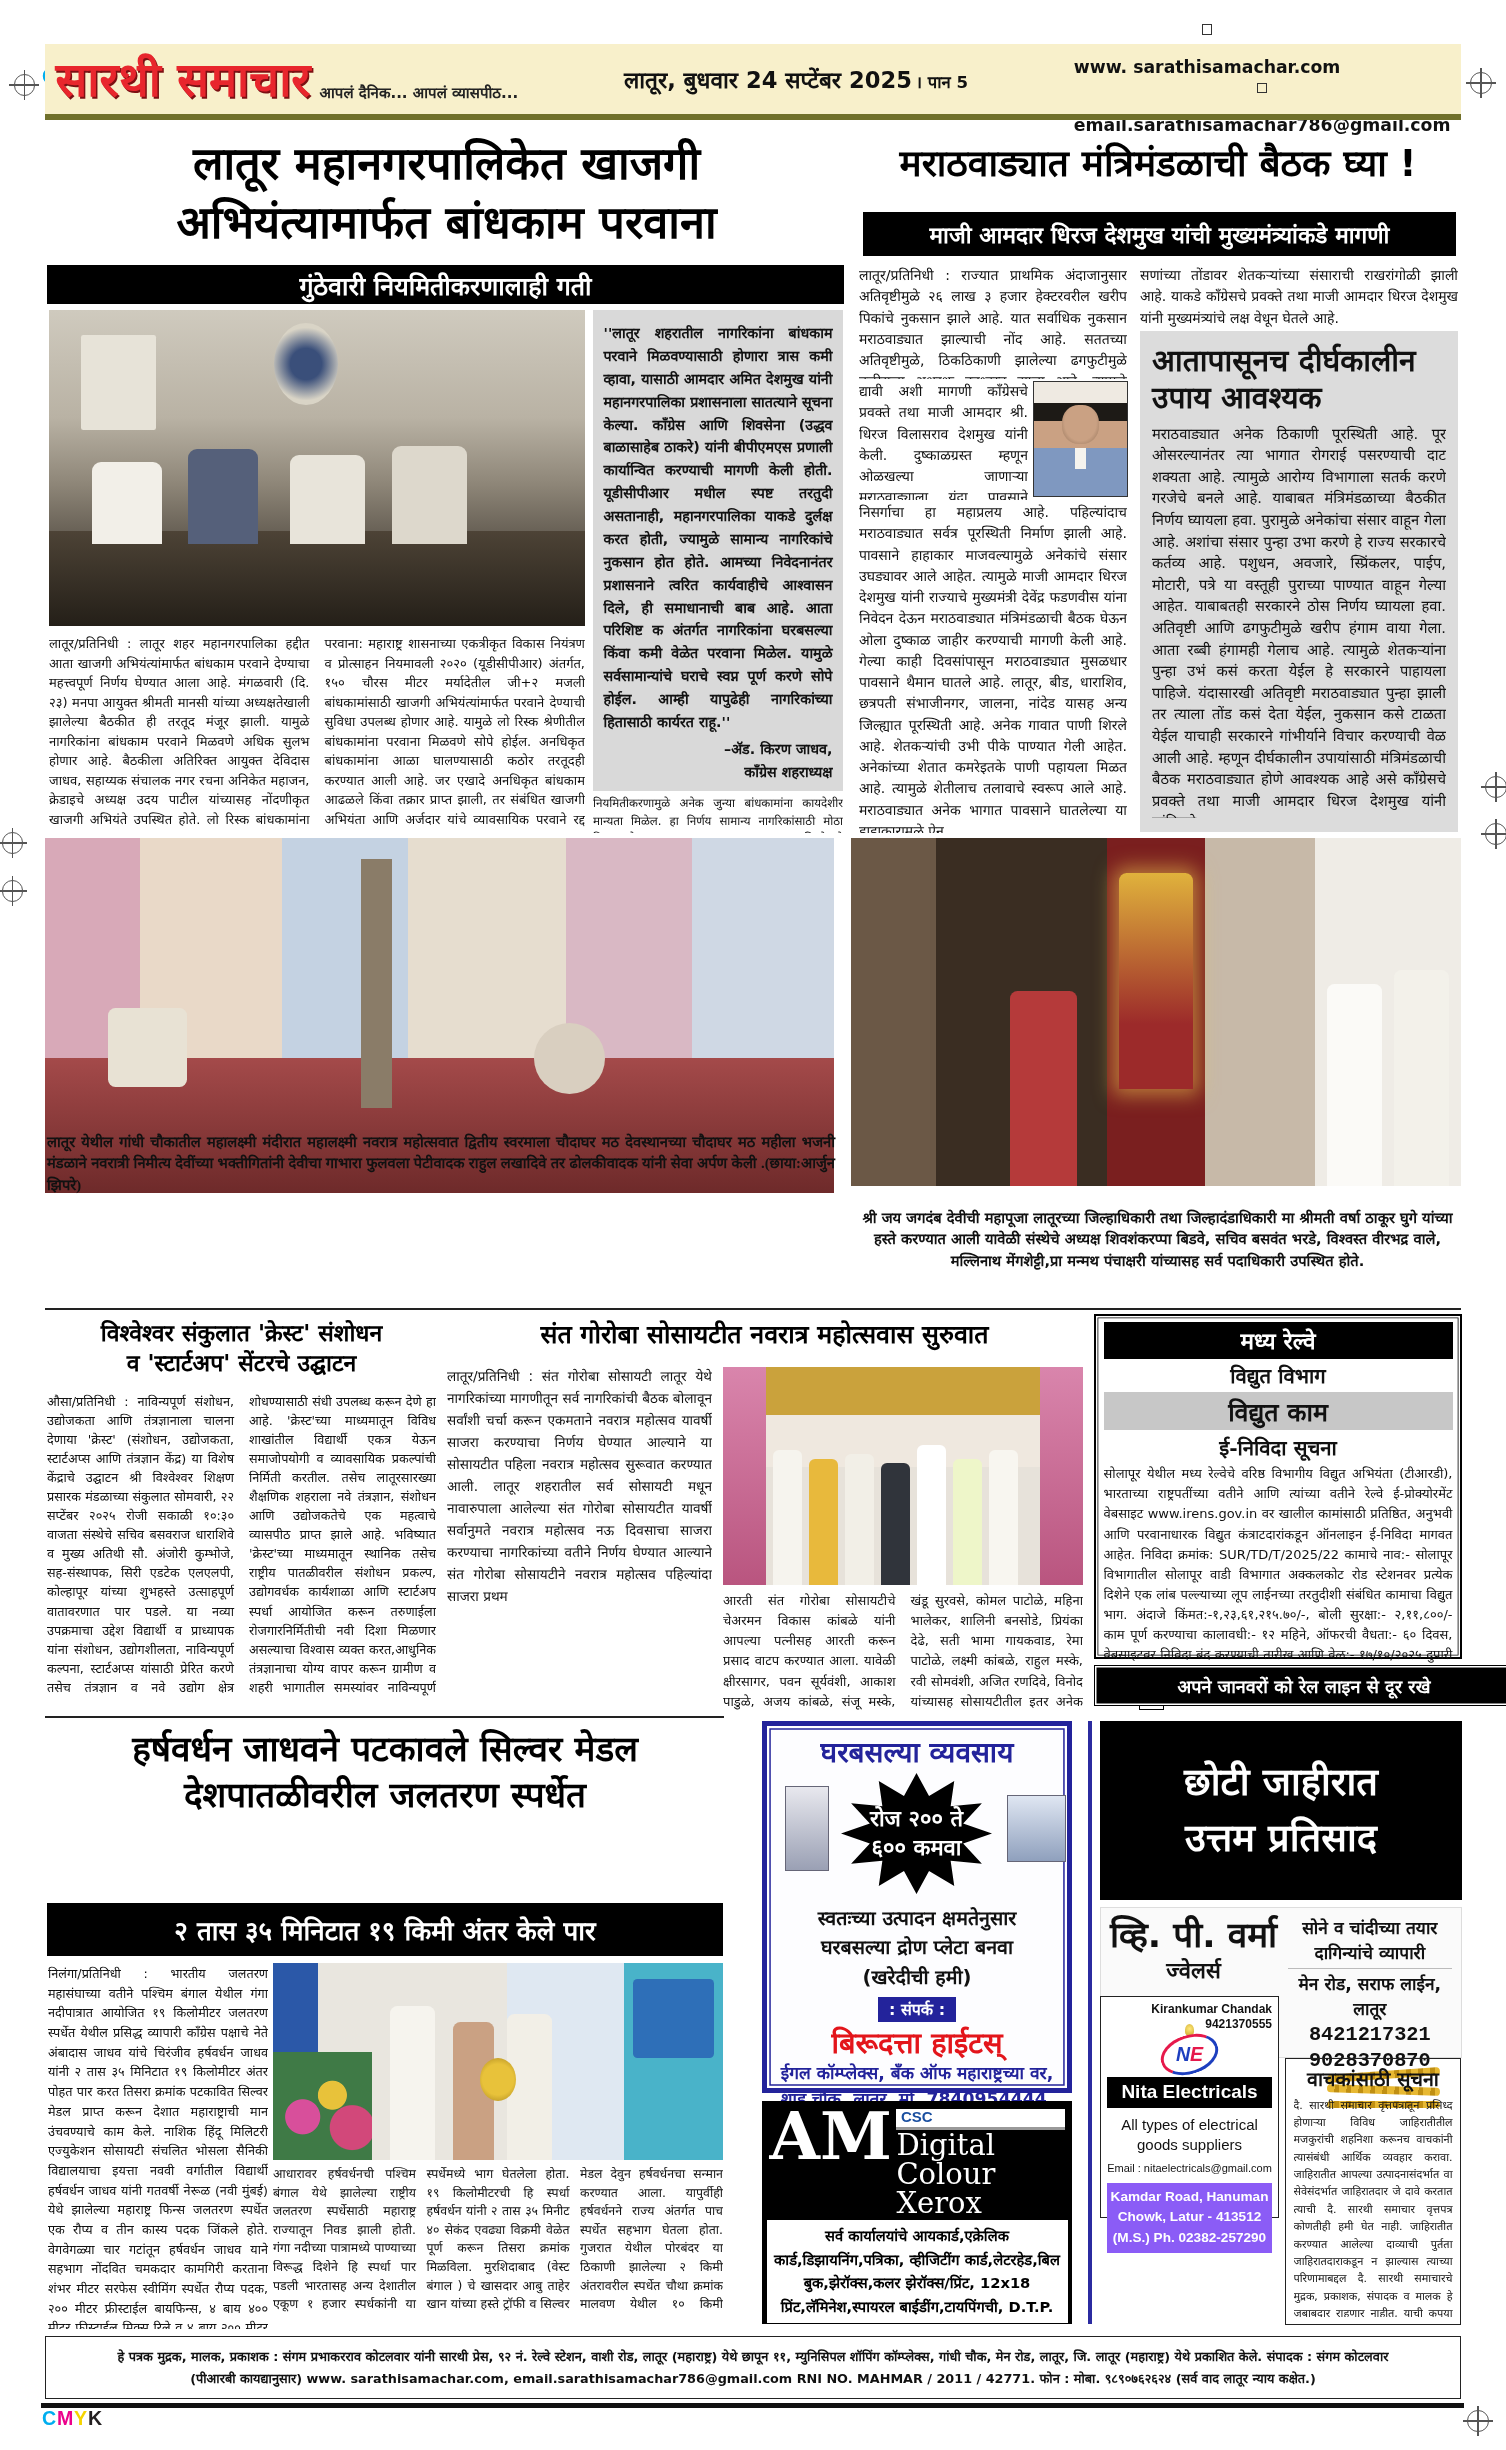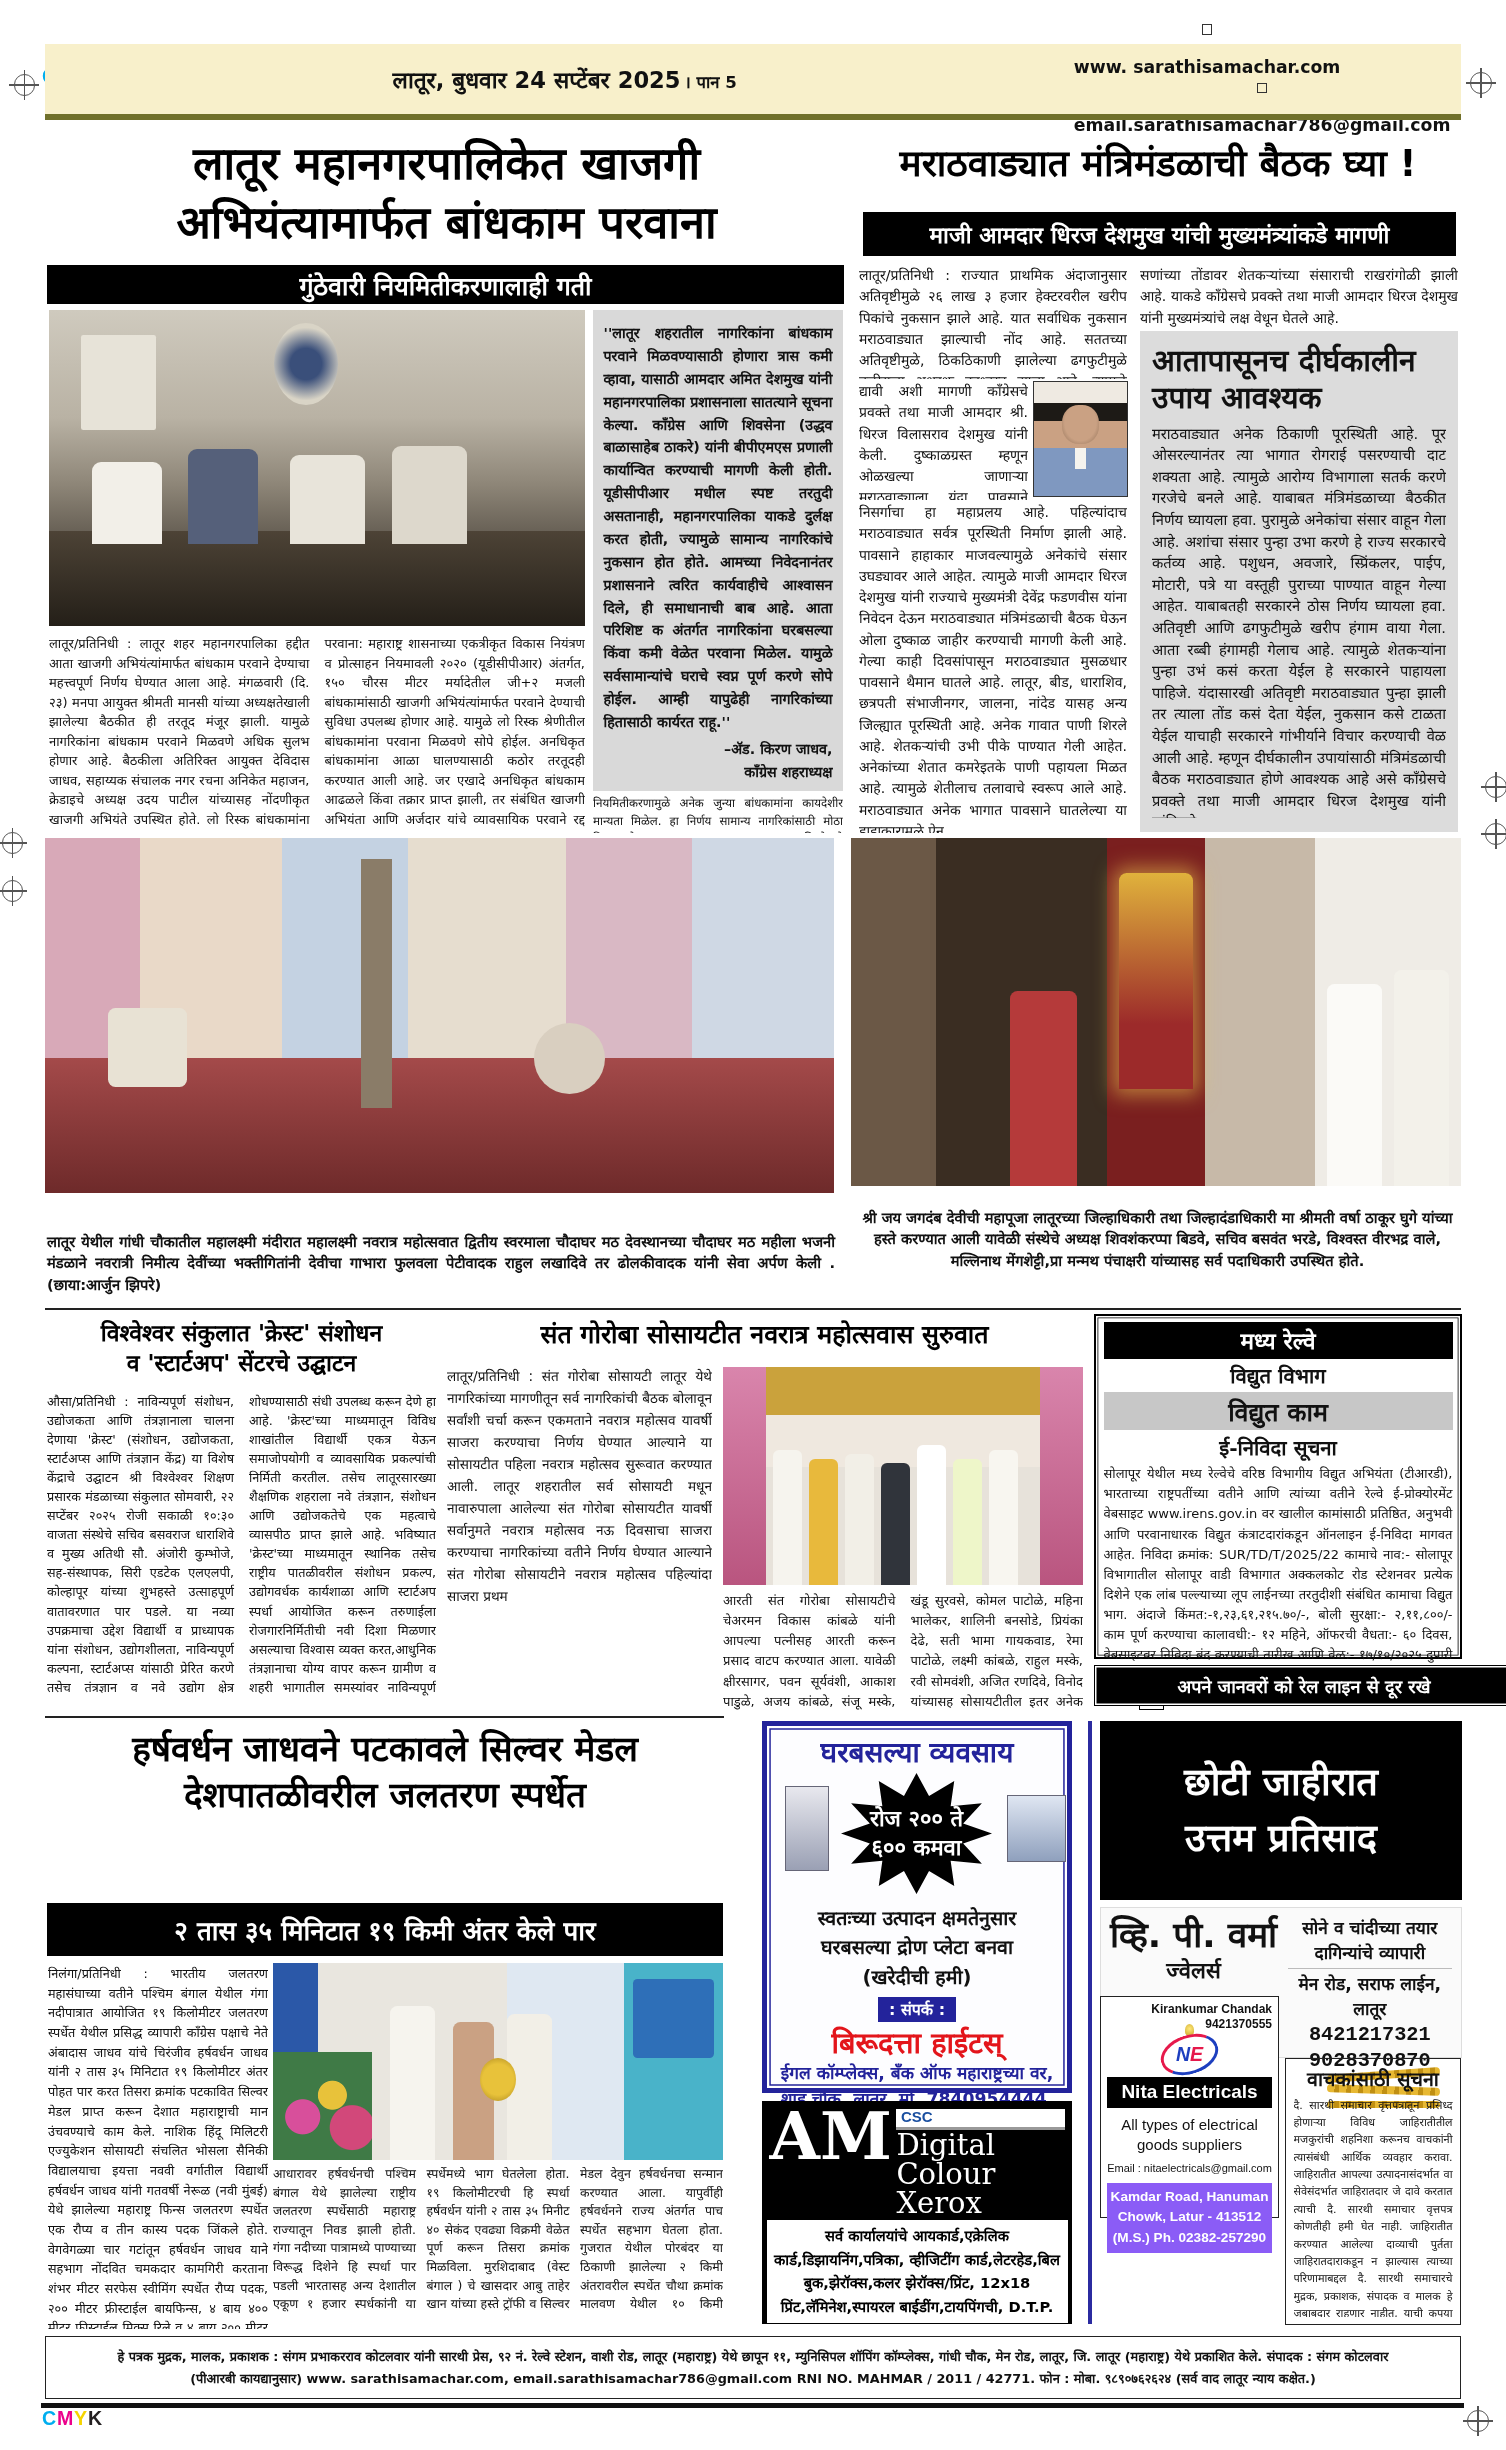--- a/index.html
+++ b/index.html
@@ -100,20 +100,24 @@
   <div class="regmark" style="left:1470px;top:72px;"></div>
   <div class="regmark" style="left:1.5px;top:832px;"></div>
   <div class="regmark" style="left:1.5px;top:880px;"></div>
   <div class="regmark" style="left:1485px;top:776px;"></div>
   <div class="regmark" style="left:1485px;top:823px;"></div>
   <div class="regmark" style="left:1467px;top:2410px;"></div>
   <div class="abs cmyk" style="left:42px;top:65px;"><span class="c">C</span><span class="m">M</span><span class="y">Y</span><span class="k">K</span></div>
   <div class="abs cmyk" style="left:42px;top:2407px;"><span class="c">C</span><span class="m">M</span><span class="y">Y</span><span class="k">K</span></div>
 
   <div class="abs masthead" style="left:45px;top:44px;width:1416px;height:71px;padding:0 10.5px;box-sizing:border-box;">
+    <div style="display:flex;align-items:flex-start;">
+      <div class="brand-title">सारथी समाचार</div>
+      <div class="brand-tagline">आपलं दैनिक... आपलं व्यासपीठ...</div>
+    </div>
     <div style="flex:1;text-align:center;">
       <span class="dateline">लातूर, बुधवार 24 सप्टेंबर 2025</span>
       <span style="font-size:16.6px;font-weight:bold;">। पान 5</span>
     </div>
     <div style="display:flex;flex-direction:column;gap:6px;align-items:flex-start;">
       <div class="contact-line">
           <span class="sq"></span>
           <span>www. sarathisamachar.com</span>
         </div>
       <div class="contact-line">
@@ -175,21 +179,21 @@
     <div style="position:absolute;left:40%;top:6%;width:4%;height:70%;background:#8a7c68;"></div>
     <div style="position:absolute;left:8%;bottom:30%;width:10%;height:22%;background:#e8e2d4;border-radius:7.5px;"></div>
     <div style="position:absolute;left:62%;bottom:28%;width:9%;height:20%;background:#d9cfc0;border-radius:50%;"></div>
   </div>
   <div class="photo" style="left:851px;top:838px;width:610px;height:348px;background:linear-gradient(90deg,#6b5846 0 14%,#3a2d22 14% 42%,#7a1f1f 42% 58%,#c7b9a8 58% 76%,#efece6 76% 100%);">
     <div style="position:absolute;left:44%;top:10%;width:12%;height:62%;background:linear-gradient(180deg,#e0b23c,#9c2a2a 70%);border-radius:7.5px 7.5px 0 0;box-shadow:0 0 19.6px 6px rgba(240,200,80,.55);"></div>
     <div style="position:absolute;left:78%;bottom:0;width:9%;height:58%;background:#fbfaf7;border-radius:7.5px 7.5px 0 0;"></div>
     <div style="position:absolute;left:89%;bottom:0;width:9%;height:62%;background:#f3f1ea;border-radius:7.5px 7.5px 0 0;"></div>
     <div style="position:absolute;left:26%;bottom:0;width:11%;height:56%;background:#b53a3a;border-radius:7.5px 7.5px 0 0;"></div>
   </div>
-  <div class="abs cap just" style="left:47px;top:1231px;width:788px;">लातूर येथील गांधी चौकातील महालक्ष्मी मंदीरात महालक्ष्मी नवरात्र महोत्सवात  द्वितीय स्वरमाला चौदाघर मठ देवस्थानच्या चौदाघर मठ महीला भजनी मंडळाने नवरात्री निमीत्य देवींच्या भक्तीगितांनी देवीचा गाभारा फुलवला पेटीवादक राहुल लखादिवे तर ढोलकीवादक यांनी सेवा अर्पण केली .(छाया:आर्जुन झिपरे)</div>
+  <div class="abs cap just" style="left:47px;top:1132px;width:788px;font-family:Liberation Serif, serif;">लातूर येथील गांधी चौकातील महालक्ष्मी मंदीरात महालक्ष्मी नवरात्र महोत्सवात  द्वितीय स्वरमाला चौदाघर मठ देवस्थानच्या चौदाघर मठ महीला भजनी मंडळाने नवरात्री निमीत्य देवींच्या भक्तीगितांनी देवीचा गाभारा फुलवला पेटीवादक राहुल लखादिवे तर ढोलकीवादक यांनी सेवा अर्पण केली .(छाया:आर्जुन झिपरे)</div>
   <div class="abs cap ctr" style="left:859px;top:1207px;width:597px;">श्री जय जगदंब देवीची महापूजा लातूरच्या जिल्हाधिकारी तथा जिल्हादंडाधिकारी मा श्रीमती वर्षा ठाकूर घुगे यांच्या हस्ते करण्यात आली यावेळी संस्थेचे अध्यक्ष शिवशंकरप्पा बिडवे, सचिव बसवंत भरडे, विश्वस्त वीरभद्र वाले, मल्लिनाथ मेंगशेट्टी,प्रा मन्मथ पंचाक्षरी यांच्यासह सर्व पदाधिकारी उपस्थित होते.</div>
 
   <div class="rule" style="left:45px;top:1308px;width:1416px;height:1.5px;"></div>
 
   <div class="abs hl" style="left:47px;top:1318px;width:389px;font-size:23px;">
     <div>विश्वेश्वर संकुलात 'क्रेस्ट' संशोधन</div>
     <div>व 'स्टार्टअप' सेंटरचे उद्घाटन</div>
   </div>
   <div class="abs cols2 just clip" style="left:47px;top:1392px;width:389px;height:322px;font-size:12.7px;line-height:1.5;">औसा/प्रतिनिधी : नाविन्यपूर्ण संशोधन, उद्योजकता आणि तंत्रज्ञानाला चालना देणाया 'क्रेस्ट' (संशोधन, उद्योजकता, स्टार्टअप्स आणि तंत्रज्ञान केंद्र) या विशेष केंद्राचे उद्घाटन श्री विश्वेश्वर शिक्षण प्रसारक मंडळाच्या संकुलात सोमवारी, २२ सप्टेंबर २०२५ रोजी सकाळी १०:३० वाजता संस्थेचे सचिव बसवराज धाराशिवे व मुख्य अतिथी सौ. अंजोरी कुम्भोजे, सह-संस्थापक, सिरी एडटेक एलएलपी, कोल्हापूर यांच्या शुभहस्ते उत्साहपूर्ण वातावरणात पार पडले. या नव्या उपक्रमाचा उद्देश विद्यार्थी व प्राध्यापक यांना संशोधन, उद्योगशीलता, नाविन्यपूर्ण कल्पना, स्टार्टअप्स यांसाठी प्रेरित करणे तसेच तंत्रज्ञान व नवे उद्योग क्षेत्र शोधण्यासाठी संधी उपलब्ध करून देणे हा आहे. 'क्रेस्ट'च्या माध्यमातून विविध शाखांतील विद्यार्थी एकत्र येऊन समाजोपयोगी व व्यावसायिक प्रकल्पांची निर्मिती करतील. तसेच लातूरसारख्या शैक्षणिक शहराला नवे तंत्रज्ञान, संशोधन आणि उद्योजकतेचे एक महत्वाचे व्यासपीठ प्राप्त झाले आहे. भविष्यात 'क्रेस्ट'च्या माध्यमातून स्थानिक तसेच राष्ट्रीय पातळीवरील संशोधन प्रकल्प, उद्योगवर्धक कार्यशाळा आणि स्टार्टअप स्पर्धा आयोजित करून तरुणाईला रोजगारनिर्मितीची नवी दिशा मिळणार असल्याचा विश्वास व्यक्त करत,आधुनिक तंत्रज्ञानाचा योग्य वापर करून ग्रामीण व शहरी भागातील समस्यांवर नाविन्यपूर्ण उपाय शोधावेत असे आवाहन संस्थेचे सचिव बसवराज धाराशिवे यांनी विद्यार्थी व उपस्थित प्राध्यापकांना केले.</div>
 

